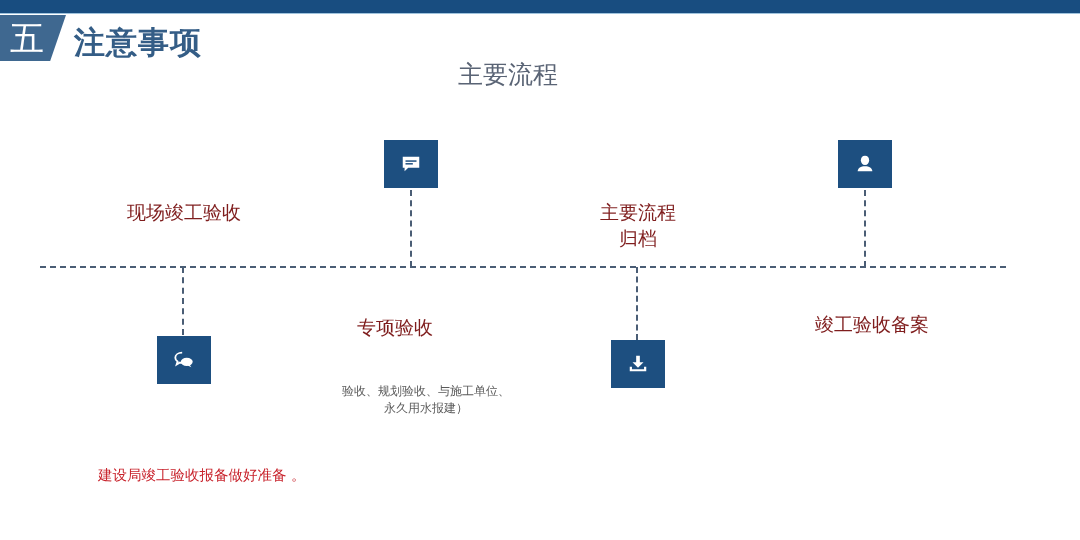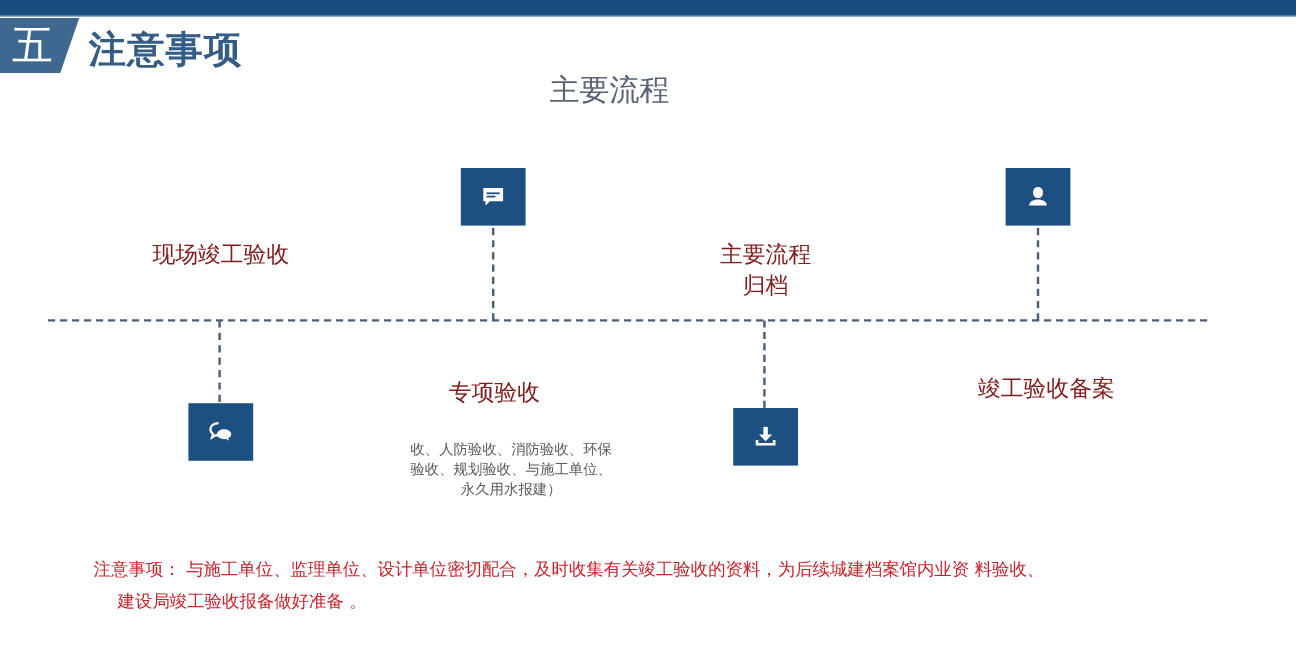--- a/index.html
+++ b/index.html
@@ -80,27 +80,26 @@
   </svg>
 </div>
 
 <div class="step-label" style="left:104px; top:199px; width:160px;">现场竣工验收</div>
 
 <div class="step-label" style="left:558px; top:199px; width:160px;">
   <span>主要流程</span><br>
   <span>归档</span>
 </div>
 
-<div class="step-label" style="left:332px; top:314px; width:160px;">专项验收</div>
+<div class="step-label" style="left:315px; top:314px; width:160px;">专项验收</div>
 
 <div class="step-note" style="left:306px; top:349px; width:240px;">
   <br>
-  <span>收、人防验收、消防验收、环保</span><br>
+  <br>
   <span>验收、规划验收、与施工单位、</span><br>
   <span>永久用水报建）</span>
 </div>
 
 <div class="step-label" style="left:792px; top:311px; width:160px;">竣工验收备案</div>
 
 <div class="note">
-  <span>注意事项： 与施工单位、监理单位、设计单位密切配合，及时收集有关竣工验收的资料，为后续城建档案馆内业资 料验收、</span>
   <span class="line2">建设局竣工验收报备做好准备 。</span>
 </div>
 
 </body></html>

